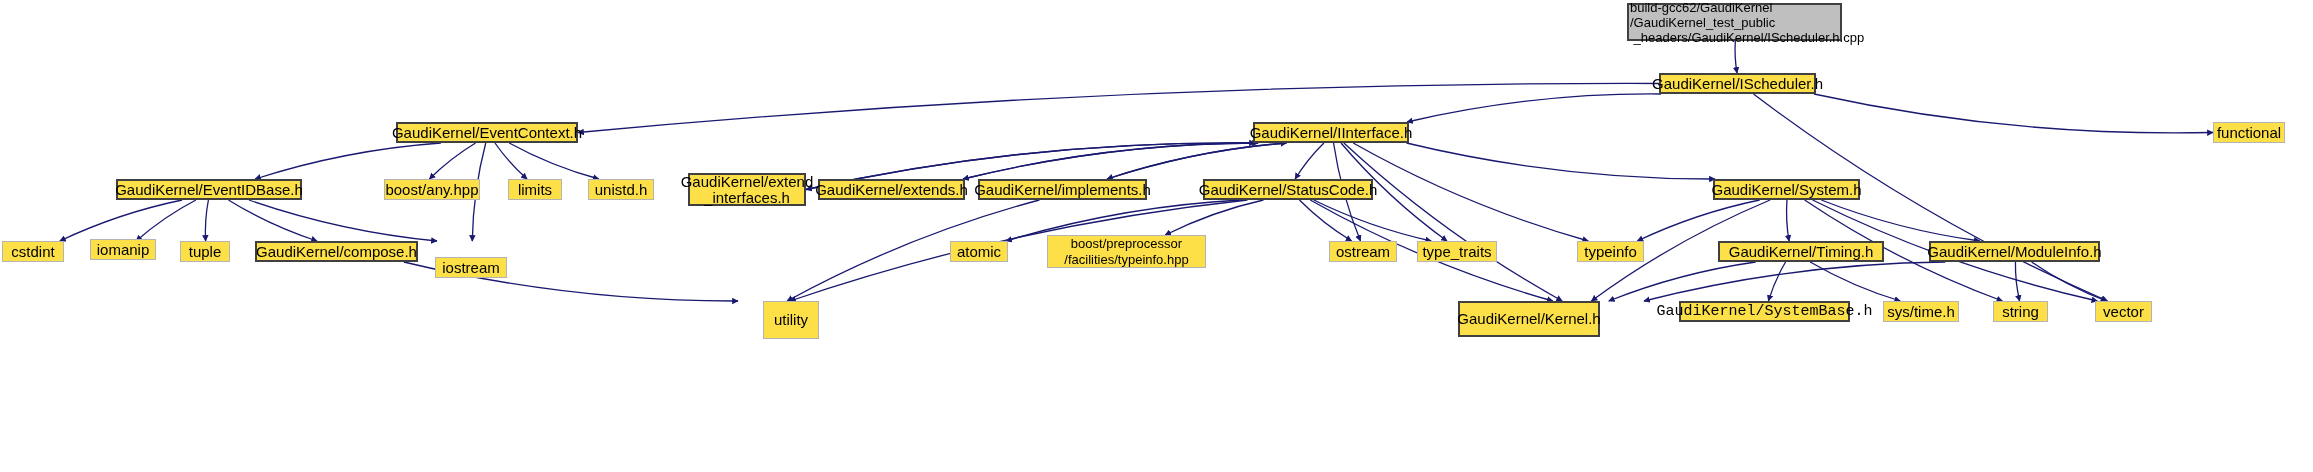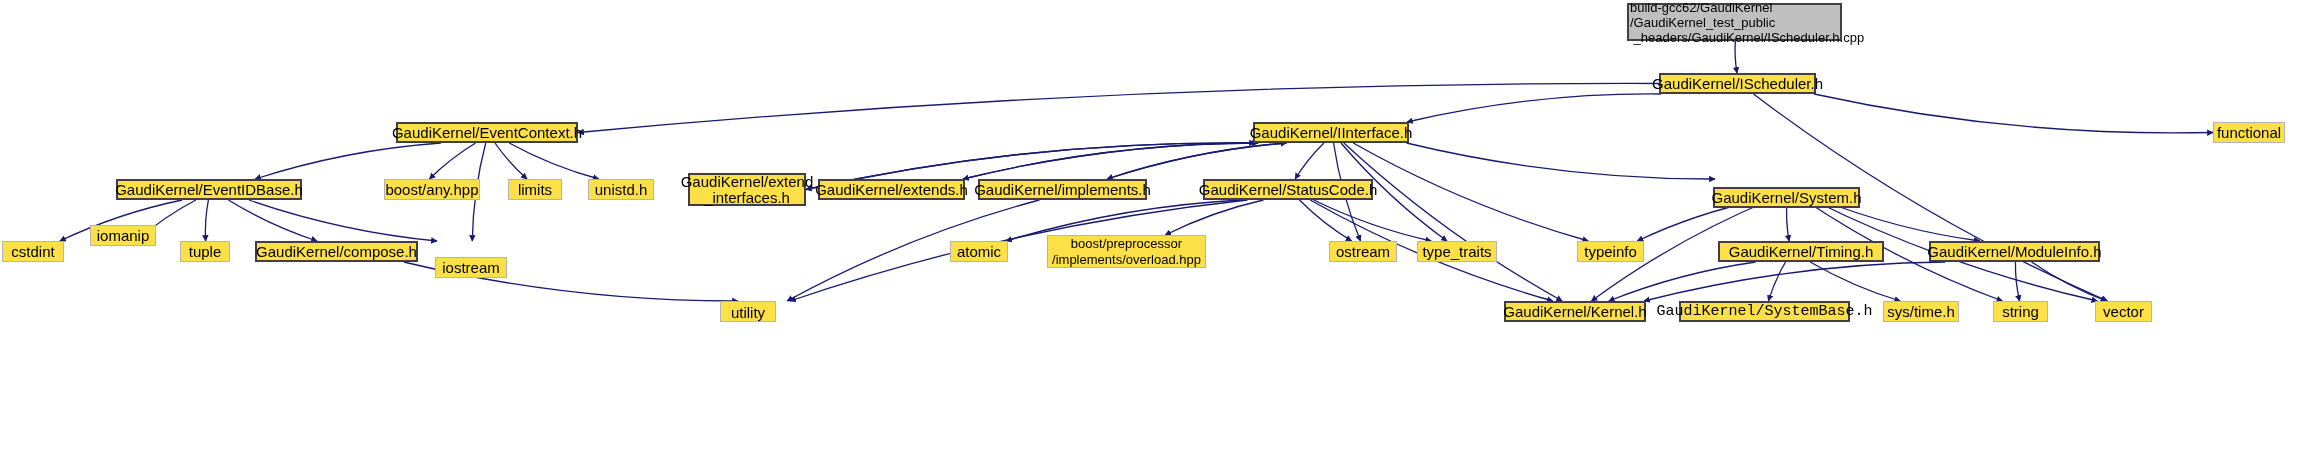--- a/index.html
+++ b/index.html
@@ -128,34 +128,34 @@
       <div class="node strong" style="left: 1253px; top: 122px; width: 156px; height: 21px;"><span class="node-label">GaudiKernel/IInterface.h</span></div>
       <div class="node strong" style="left: 116px; top: 179px; width: 186px; height: 21px;"><span class="node-label">GaudiKernel/EventIDBase.h</span></div>
       <div class="node" style="left: 384px; top: 179px; width: 96px; height: 21px;"><span class="node-label">boost/any.hpp</span></div>
       <div class="node" style="left: 508px; top: 179px; width: 54px; height: 21px;"><span class="node-label">limits</span></div>
       <div class="node" style="left: 588px; top: 179px; width: 66px; height: 21px;"><span class="node-label">unistd.h</span></div>
       <div class="node strong" style="left: 688px; top: 173px; width: 118px; height: 33px;"><span class="node-label" style="font-size: 15px;">GaudiKernel/extend
 _interfaces.h</span></div>
       <div class="node strong" style="left: 818px; top: 179px; width: 147px; height: 21px;"><span class="node-label">GaudiKernel/extends.h</span></div>
       <div class="node strong" style="left: 978px; top: 179px; width: 169px; height: 21px;"><span class="node-label">GaudiKernel/implements.h</span></div>
       <div class="node strong" style="left: 1203px; top: 179px; width: 170px; height: 21px;"><span class="node-label">GaudiKernel/StatusCode.h</span></div>
-      <div class="node strong" style="left: 1713px; top: 179px; width: 147px; height: 21px; margin-top: 8px;"><span class="node-label">GaudiKernel/System.h</span></div>
+      <div class="node strong" style="left: 1713px; top: 179px; width: 147px; height: 21px;"><span class="node-label">GaudiKernel/System.h</span></div>
       <div class="node" style="left: 2px; top: 241px; width: 62px; height: 21px;"><span class="node-label">cstdint</span></div>
-      <div class="node" style="left: 90px; top: 225px; width: 66px; height: 21px;"><span class="node-label">iomanip</span></div>
+      <div class="node" style="left: 90px; top: 239px; width: 66px; height: 21px;"><span class="node-label">iomanip</span></div>
       <div class="node" style="left: 180px; top: 241px; width: 50px; height: 21px;"><span class="node-label">tuple</span></div>
       <div class="node strong" style="left: 255px; top: 241px; width: 163px; height: 21px;"><span class="node-label">GaudiKernel/compose.h</span></div>
       <div class="node" style="left: 435px; top: 241px; width: 72px; height: 21px; margin-top: 16px;"><span class="node-label">iostream</span></div>
       <div class="node" style="left: 950px; top: 241px; width: 58px; height: 21px;"><span class="node-label">atomic</span></div>
       <div class="node" style="left: 1047px; top: 235px; width: 159px; height: 33px;"><span class="node-label" style="font-size: 13px;">boost/preprocessor
-/implements/overload.hpp</span></div>
+/facilities/typeinfo.hpp</span></div>
       <div class="node" style="left: 1329px; top: 241px; width: 68px; height: 21px;"><span class="node-label">ostream</span></div>
       <div class="node" style="left: 1417px; top: 241px; width: 80px; height: 21px;"><span class="node-label">type_traits</span></div>
       <div class="node" style="left: 1577px; top: 241px; width: 67px; height: 21px;"><span class="node-label">typeinfo</span></div>
       <div class="node strong" style="left: 1718px; top: 241px; width: 166px; height: 21px;"><span class="node-label">GaudiKernel/Timing.h</span></div>
       <div class="node strong" style="left: 1929px; top: 241px; width: 171px; height: 21px;"><span class="node-label">GaudiKernel/ModuleInfo.h</span></div>
-      <div class="node" style="left: 720px; top: 301px; width: 56px; height: 21px; align-items: flex-end;"><span class="node-label">utility</span></div>
-      <div class="node strong" style="left: 1504px; top: 301px; width: 142px; height: 21px;"><span class="node-label">GaudiKernel/Kernel.h</span></div>
+      <div class="node" style="left: 763px; top: 301px; width: 56px; height: 38px;"><span class="node-label">utility</span></div>
+      <div class="node strong" style="left: 1458px; top: 301px; width: 142px; height: 36px;"><span class="node-label">GaudiKernel/Kernel.h</span></div>
       <div class="node strong" style="left: 1679px; top: 301px; width: 171px; height: 21px; font-family: Liberation Mono, monospace;"><span class="node-label">GaudiKernel/SystemBase.h</span></div>
       <div class="node" style="left: 1883px; top: 301px; width: 76px; height: 21px;"><span class="node-label">sys/time.h</span></div>
       <div class="node" style="left: 1993px; top: 301px; width: 55px; height: 21px;"><span class="node-label">string</span></div>
       <div class="node" style="left: 2095px; top: 301px; width: 57px; height: 21px;"><span class="node-label">vector</span></div>
     </div>
 </div>
 
 </body></html>

